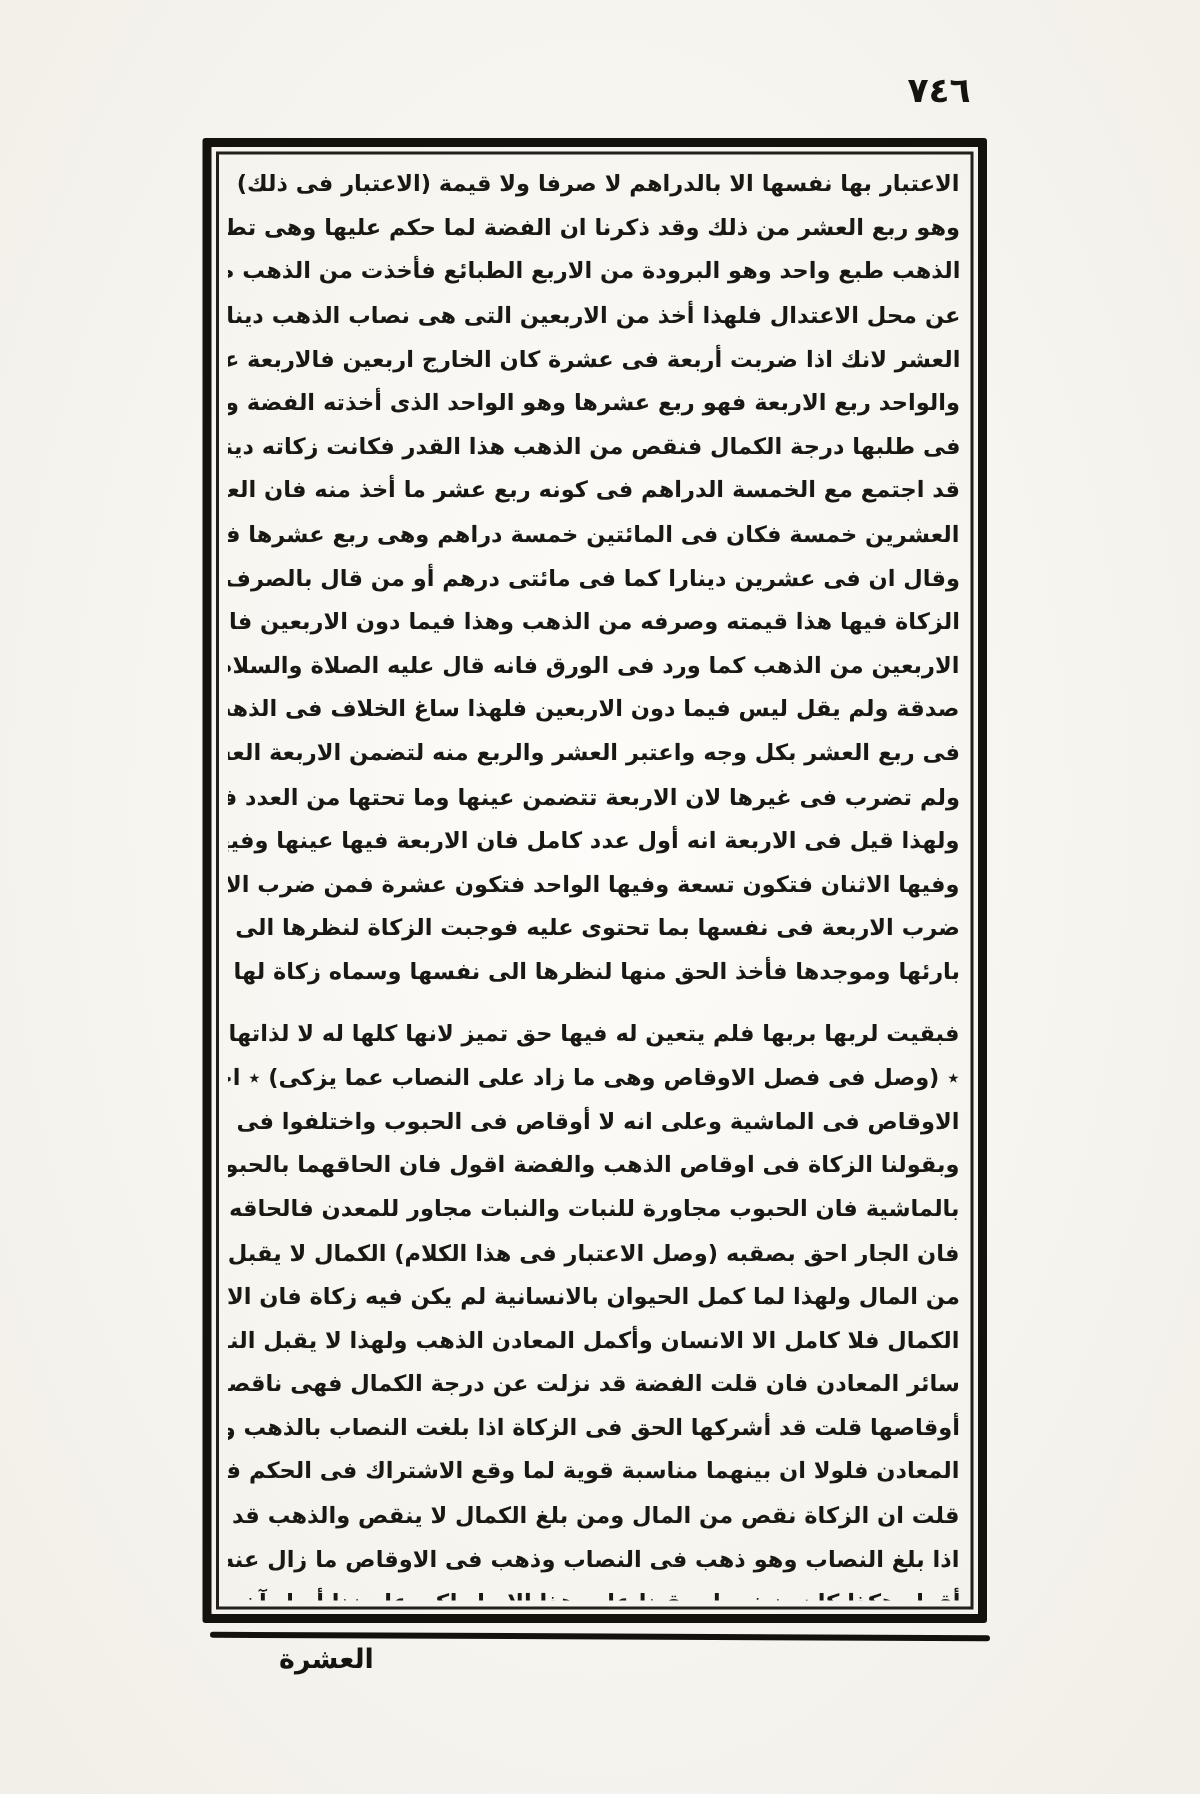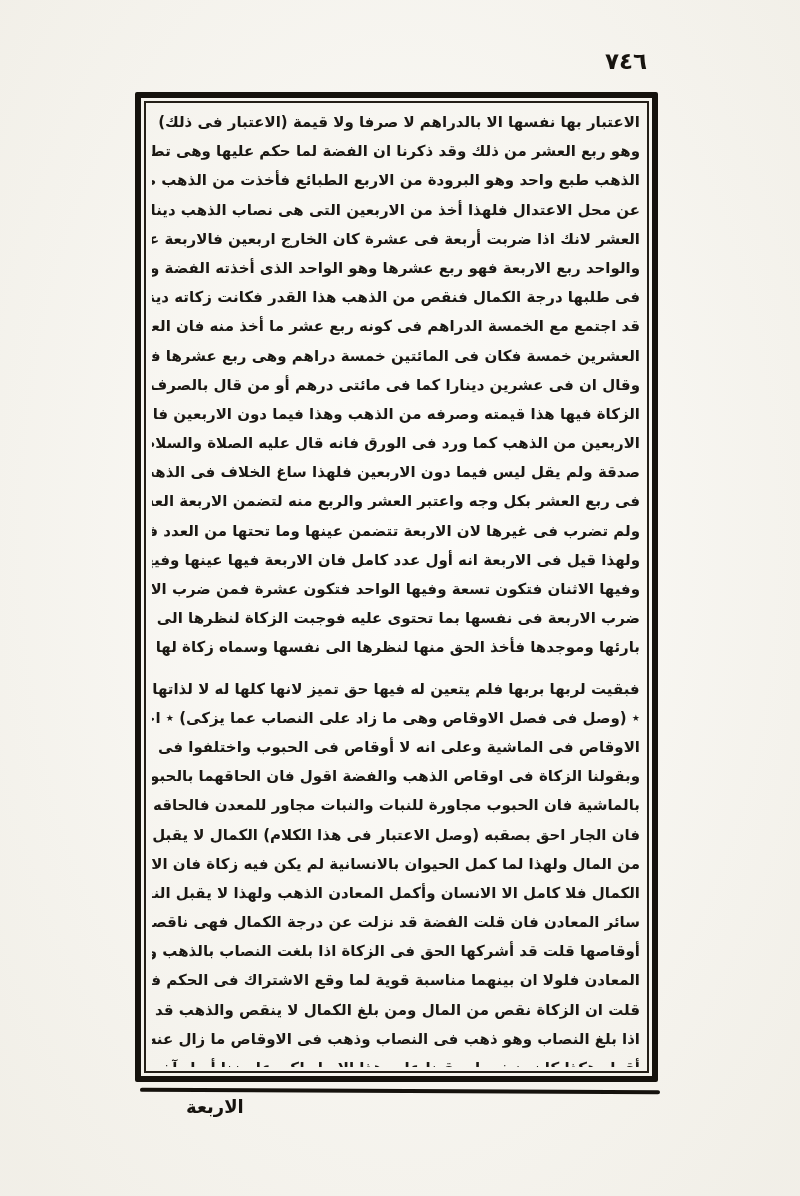--- a/index.html
+++ b/index.html
@@ -123,15 +123,15 @@
           <div class="line">المعادن فلولا ان بينهما مناسبة قوية لما وقع الاشتراك فى الحكم فليكن فى الاوقاص كذلك فان</div>
           <div class="line">قلت ان الزكاة نقص من المال ومن بلغ الكمال لا ينقص والذهب قد بلغ الكمال والزكاة فيه</div>
           <div class="line">اذا بلغ النصاب وهو ذهب فى النصاب وذهب فى الاوقاص ما زال عنه حكم الكمال قلنا كذلك</div>
           <div class="line">أقول هكذا كان ينبغى لو بقينا على هذا الاصل لكن عارضنا أصل آخر الهى وهو التبدل</div>
         </div>
     </div>
   </div>
 
   <div class="bottom-rule"></div>
 
-  <div class="catchword">الاربعة</div>
+  <div class="catchword">العشرة</div>
 
 </div>
 
 </body></html>

